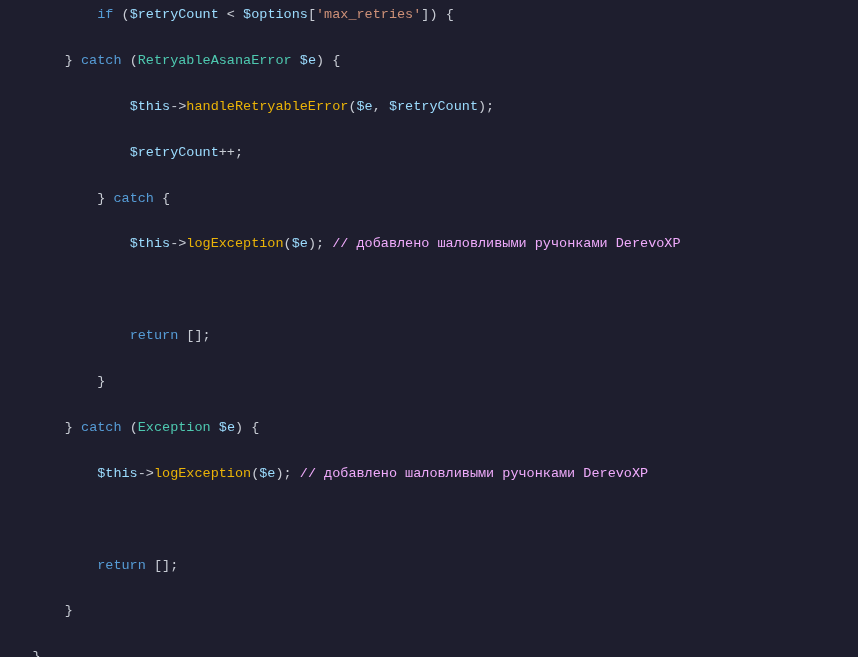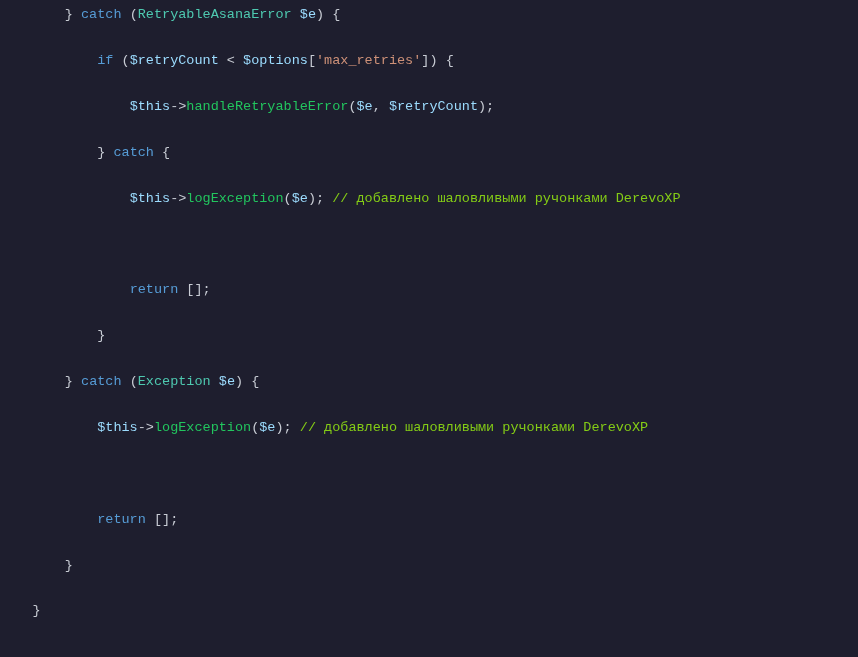--- a/index.html
+++ b/index.html
@@ -19,33 +19,34 @@
     padding: 0;
     white-space: pre;
     font-family: inherit;
   }
   .code {
     padding: 4px 0 0 0;
   }
   .kw   { color: #569cd6; }      
   .var  { color: #9cdcfe; }      
   .cls  { color: #4ec9b0; }      
-  .fn   { color: #22c55e; }      
+  .fn   { color: #eab308; }      
   .str  { color: #ce9178; }
   .op   { color: #c8ccd4; }      
-  .cmt  { color: #84cc16; }
+  .cmt  { color: #f0abfc; }
   .line { display: block; min-height: 1.7em; }
 </style>
 </head>
 <body>
 
 <div class="code">
-<pre><span class="line"><span>        </span><span class="op">} </span><span class="kw">catch</span><span class="op"> (</span><span class="cls">RetryableAsanaError</span> <span class="var">$e</span><span class="op">) {</span></span>
-<span class="line"><span>            </span><span class="kw">if</span><span class="op"> (</span><span class="var">$retryCount</span> <span class="op">&lt;</span> <span class="var">$options</span><span class="op">[</span><span class="str">'max_retries'</span><span class="op">]) {</span></span>
+<pre><span class="line"><span>            </span><span class="kw">if</span><span class="op"> (</span><span class="var">$retryCount</span> <span class="op">&lt;</span> <span class="var">$options</span><span class="op">[</span><span class="str">'max_retries'</span><span class="op">]) {</span></span>
+<span class="line"><span>        </span><span class="op">} </span><span class="kw">catch</span><span class="op"> (</span><span class="cls">RetryableAsanaError</span> <span class="var">$e</span><span class="op">) {</span></span>
 <span class="line"><span>                </span><span class="var">$this</span><span class="op">-&gt;</span><span class="fn">handleRetryableError</span><span class="op">(</span><span class="var">$e</span><span class="op">, </span><span class="var">$retryCount</span><span class="op">);</span></span>
+<span class="line"><span>                </span><span class="var">$retryCount</span><span class="op">++</span><span class="op">;</span></span>
 <span class="line"><span>            </span><span class="op">}</span> <span class="kw">catch</span><span class="op"> {</span></span>
 <span class="line"><span>                </span><span class="var">$this</span><span class="op">-&gt;</span><span class="fn">logException</span><span class="op">(</span><span class="var">$e</span><span class="op">); </span><span class="cmt">// добавлено шаловливыми ручонками DerevoXP</span></span>
 <span class="line"></span>
 <span class="line"><span>                </span><span class="kw">return</span> <span class="op">[]</span><span class="op">;</span></span>
 <span class="line"><span>            </span><span class="op">}</span></span>
 <span class="line"><span>        </span><span class="op">}</span> <span class="kw">catch</span><span class="op"> (</span><span class="cls">Exception</span> <span class="var">$e</span><span class="op">) {</span></span>
 <span class="line"><span>            </span><span class="var">$this</span><span class="op">-&gt;</span><span class="fn">logException</span><span class="op">(</span><span class="var">$e</span><span class="op">); </span><span class="cmt">// добавлено шаловливыми ручонками DerevoXP</span></span>
 <span class="line"></span>
 <span class="line"><span>            </span><span class="kw">return</span> <span class="op">[]</span><span class="op">;</span></span>
 <span class="line"><span>        </span><span class="op">}</span></span>

